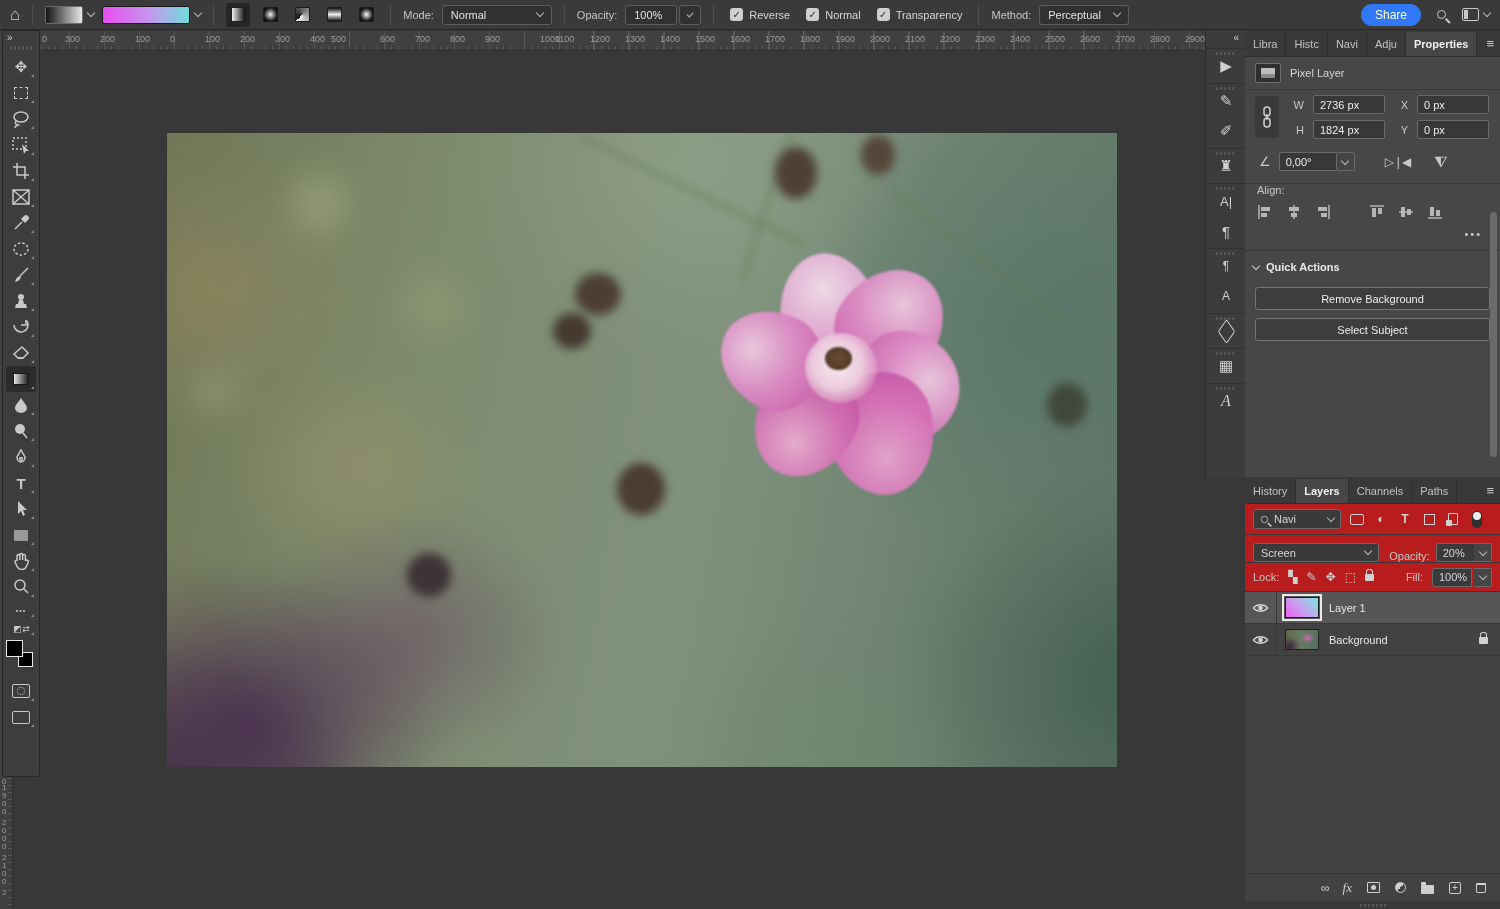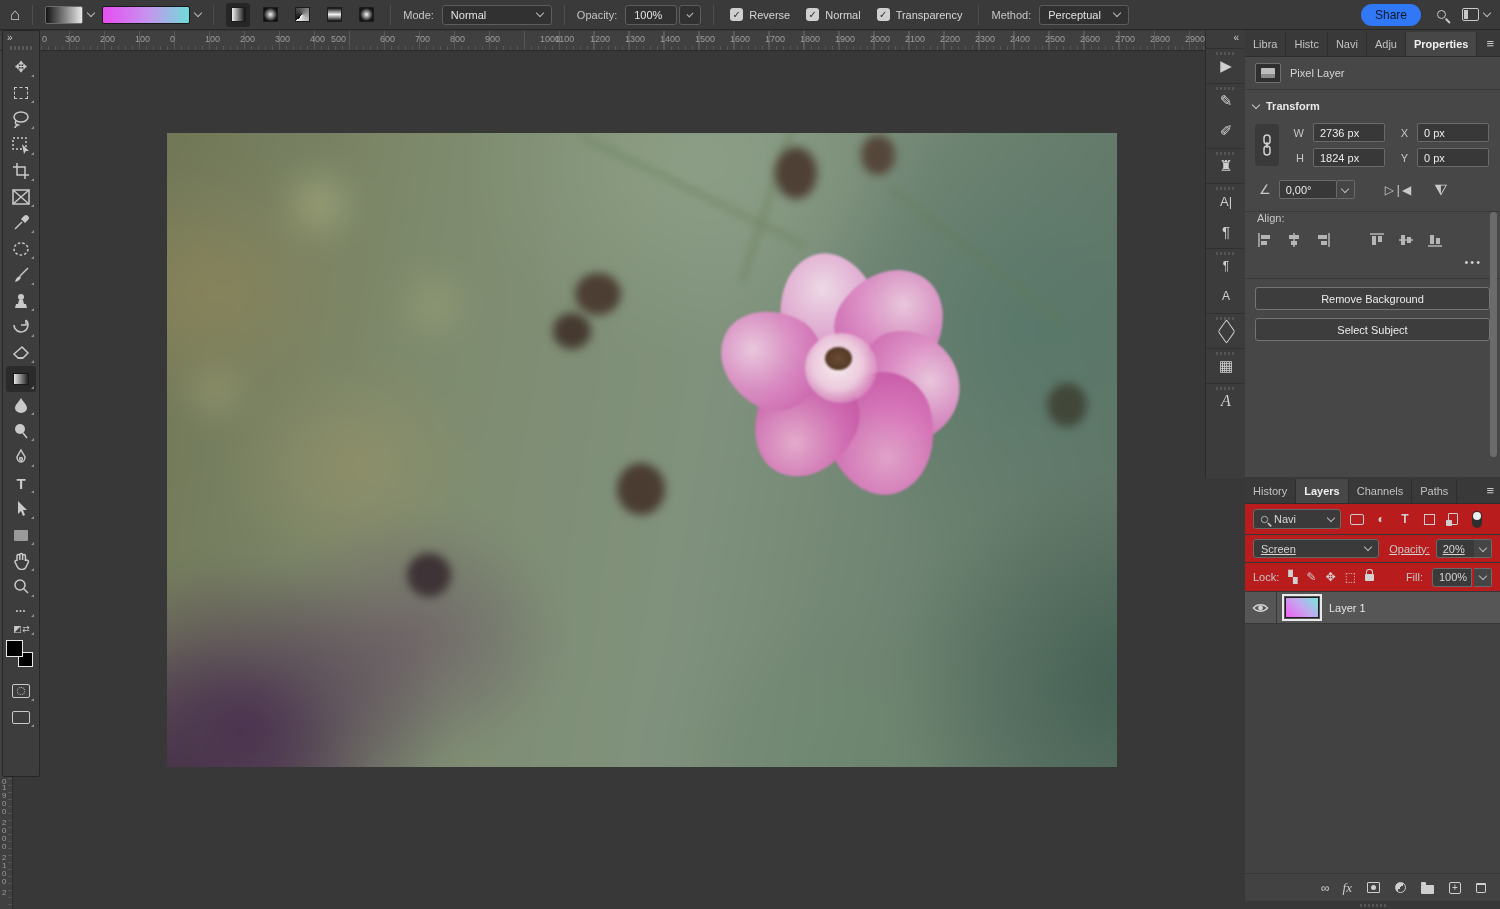--- a/index.html
+++ b/index.html
@@ -25,21 +25,21 @@
   .style-btn.active { background:#262626; }
   .style-btn > span { width:15px; height:15px; border:1px solid #1c1c1c; display:block; }
   .st-linear { background:linear-gradient(90deg,#f0f0f0,#101010); }
   .st-radial { background:radial-gradient(circle at 50% 50%,#f0f0f0 0%,#101010 75%); }
   .st-angle  { background:conic-gradient(from 225deg,#101010,#f0f0f0); }
   .st-reflect{ background:linear-gradient(180deg,#101010,#efefef 50%,#101010); }
   .st-diamond{ background:radial-gradient(circle at 50% 50%,#f7f7f7 0%,#161616 70%); border-radius:1px; }
   .checkbox { display:flex; align-items:center; gap:6px; margin:0 4px; cursor:default; }
   .checkbox .box { width:13px; height:13px; background:#cfcfcf; border-radius:3px; color:#2c2c2c;
     font-size:10px; font-weight:bold; display:flex; align-items:center; justify-content:center; line-height:1; }
-  .share-btn { background:#3178f6; color:#0f172a; border-radius:14px; height:22px; padding:0 14px;
+  .share-btn { background:#3178f6; color:#fef9c3; border-radius:14px; height:22px; padding:0 14px;
     display:flex; align-items:center; font-size:12px; }
   .mag { width:9px; height:9px; border:1.5px solid #c9c9c9; border-radius:50%; position:relative; display:inline-block; }
   .mag::after { content:""; position:absolute; width:6px; height:1.5px; background:#c9c9c9;
     transform:rotate(45deg); left:7px; top:9px; }
   .ws-icon { width:17px; height:13px; border:1.5px solid #c9c9c9; border-radius:2px; position:relative; display:inline-block; }
   .ws-icon::before { content:""; position:absolute; left:1px; top:1px; bottom:1px; width:4px; background:#c9c9c9; }
 
   
   #top-ruler { position:absolute; left:0; top:31px; width:1205px; height:20px; background:#404040;
     border-bottom:1px solid #2c2c2c; z-index:10; }
@@ -154,21 +154,21 @@
   .kind-dd { width:88px; height:20px; background:#3a3a3a; border:1px solid #696969; border-radius:3px;
     display:flex; align-items:center; padding:0 6px; gap:5px; }
   .kind-dd .chev { margin-left:auto; }
   .ficon { color:#d0d0d0; font-size:12px; display:flex; align-items:center; justify-content:center; width:16px; }
   .pic-ic { width:14px; height:11px; border:1.5px solid #d0d0d0; border-radius:2px; }
   .shape-ic { width:11px; height:11px; border:1.5px solid #d0d0d0; }
   .page-ic { width:10px; height:12px; border:1.5px solid #d0d0d0; border-radius:1px; position:relative; }
   .page-ic::before { content:""; position:absolute; left:-3px; bottom:-2px; width:6px; height:6px; background:#d0d0d0; border-radius:1px; }
   .toggle-ic { width:10px; height:17px; background:#2e2e2e; border-radius:6px; position:relative; }
   .toggle-ic::before { content:""; position:absolute; left:1px; top:1px; width:8px; height:8px; border-radius:50%; background:#ececec; }
-  .blend-row { height:28px; display:flex; align-items:center; padding:0 8px; gap:6px; border-bottom:1px solid #363636;text-decoration:underline; }
+  .blend-row { height:28px; display:flex; align-items:flex-end; padding:0 8px; gap:6px; border-bottom:1px solid #363636; }
   .blend-dd { width:128px; height:19px; background:#3a3a3a; border:1px solid #696969; border-radius:3px;
     display:flex; align-items:center; padding:0 7px; }
   .blend-dd .chev { margin-left:auto; }
   .val-box { height:19px; background:#3a3a3a; border:1px solid #696969; border-radius:3px 0 0 3px;
     display:flex; align-items:center; padding:0 6px; width:40px; }
   .lock-row { height:29px; display:flex; align-items:center; padding:0 8px; gap:9px; border-bottom:1px solid #363636; }
   .licon { color:#d0d0d0; font-size:12px; }
   .layer-row { height:32px; display:flex; align-items:center; gap:0; border-bottom:1px solid #383838; background:#424242; }
   .layer-row.selected { background:#565656; }
   .eye-cell { width:32px; display:flex; align-items:center; justify-content:center; align-self:stretch; border-right:1px solid #383838; }
@@ -563,24 +563,20 @@
     <div class="tab">Adju</div>
     <div class="tab active">Properties</div>
     <div class="panel-menu">≡</div>
   </div>
   <div class="pixel-row">
     <span class="pixel-thumb">
         <i></i>
       </span>
     <span>Pixel Layer</span>
   </div>
-  <div class="sec-head">
-    <span class="sec-chev"></span>
-    <span>Transform</span>
-  </div>
   <div class="t-grid">
     <div class="link-box">
       <svg width="12" height="22" viewBox="0 0 12 22" style="stroke:#cfcfcf;fill:none;stroke-width:1.5">
         <rect x="3" y="1" width="6" height="9" rx="3"></rect>
           <rect x="3" y="12" width="6" height="9" rx="3"></rect>
           <path d="M6 8 L6 14"></path>
       </svg>
     </div>
     <div class="flabel">W</div>
     <div class="field">2736 px</div>
@@ -628,20 +624,24 @@
         <rect x="3" y="3" width="4" height="10" fill="#b5b5b5"></rect>
         <rect x="9" y="5" width="4" height="6" fill="#b5b5b5"></rect>
       </svg>
     <svg class="aicon" width="16" height="16" viewBox="0 0 16 16">
         <path d="M1 14 H15" stroke="#b5b5b5" stroke-width="1.5"></path>
         <rect x="3" y="3" width="4" height="9" fill="#b5b5b5"></rect>
         <rect x="9" y="6" width="4" height="6" fill="#b5b5b5"></rect>
       </svg>
   </div>
   <div class="dots">•••</div>
+  <div class="sec-head">
+    <span class="sec-chev"></span>
+    <span>Quick Actions</span>
+  </div>
   <div class="qa-btn">Remove Background</div>
   <div class="qa-btn">Select Subject</div>
   <div class="scrollthumb"></div>
 </div>
 
 <div id="layers">
   <div class="tabbar">
     <div class="tab">History</div>
     <div class="tab active">Layers</div>
     <div class="tab">Channels</div>
@@ -696,20 +696,31 @@
   <div class="layer-row selected">
     <div class="eye-cell">
       <svg width="17" height="12" viewBox="0 0 24 16">
           <path d="M2 8 C7 2 17 2 22 8 C17 14 7 14 2 8 Z" fill="none" stroke="#d2d2d2" stroke-width="2"></path>
           <circle cx="12" cy="8" r="3.4" fill="#d2d2d2"></circle>
         </svg>
     </div>
     <span class="lthumb grad"></span>
     <span class="lname">Layer 1</span>
   </div>
+  <div class="layer-row">
+    <div class="eye-cell">
+      <svg width="17" height="12" viewBox="0 0 24 16">
+          <path d="M2 8 C7 2 17 2 22 8 C17 14 7 14 2 8 Z" fill="none" stroke="#d2d2d2" stroke-width="2"></path>
+          <circle cx="12" cy="8" r="3.4" fill="#d2d2d2"></circle>
+        </svg>
+    </div>
+    <span class="lthumb img"></span>
+    <span class="lname">Background</span>
+    <span class="lock-cell"><span class="icon-lock"></span></span>
+  </div>
   <div class="layers-empty"></div>
   <div class="fx-row">
     <span class="fi icon-linkc">∞</span>
     <span class="fi fxtext">fx</span>
     <span class="fi">
         <span class="icon-mask">
           <i></i>
         </span>
       </span>
     <span class="fi">

